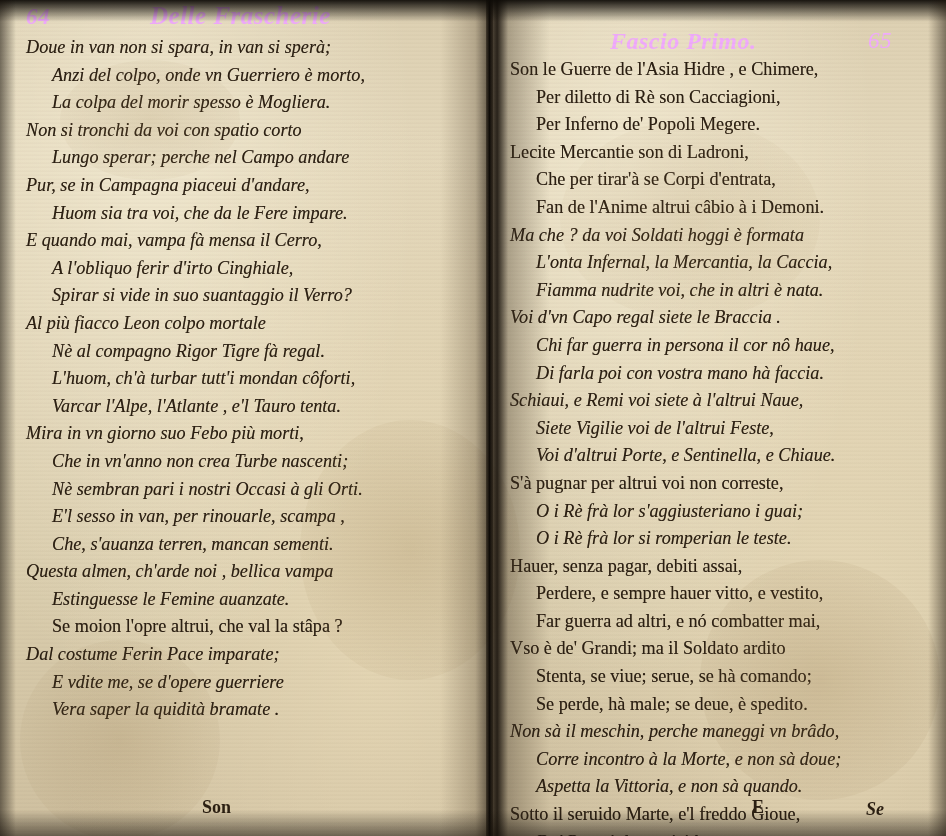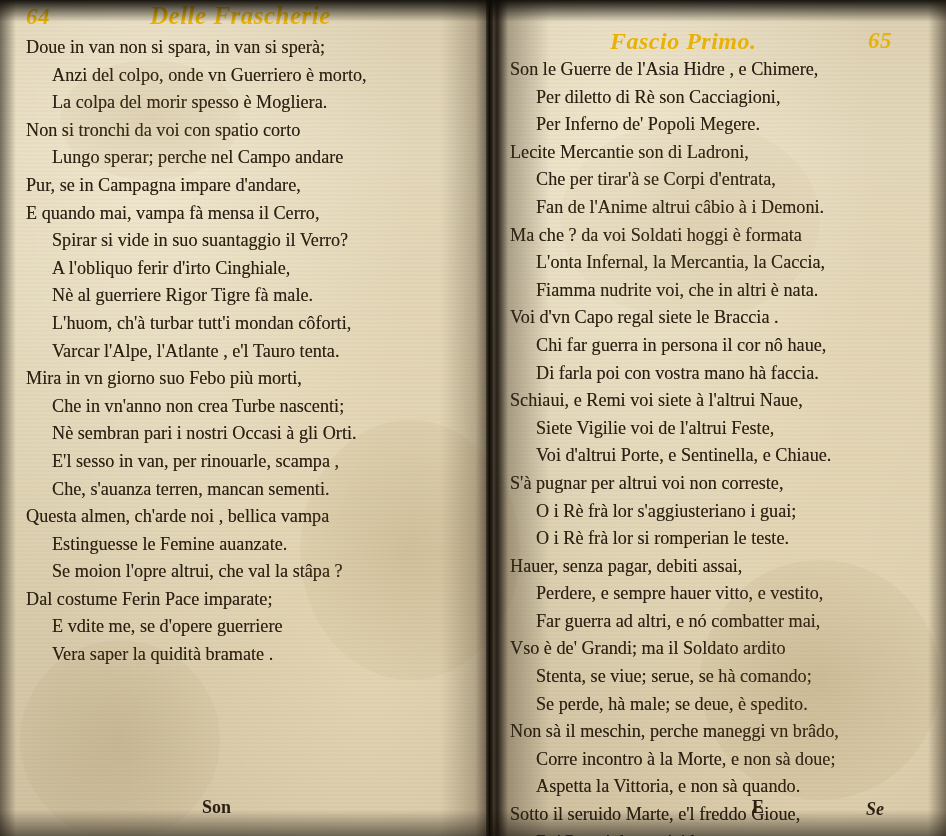--- a/index.html
+++ b/index.html
@@ -89,46 +89,46 @@
     position: absolute;
     z-index: 4;
     color: #241a10;
   }
   #left-text  { left: 26px;  top: 34px;  width: 430px; }
   #right-text { left: 510px; top: 56px;  width: 418px; }
 
   .headline {
     position: absolute;
     z-index: 4;
-    color: #eab308;
+    color: #f0abfc;
     font-style: italic;
     font-weight: bold;
     letter-spacing: 0.5px;
   }
   #left-folio {
     left: 26px; top: 4px; font-size: 23px; font-weight: bold; font-style: italic;
   }
   #left-title {
     left: 150px; top: 2px; font-size: 25px;
   }
   #right-title {
     left: 610px; top: 28px; font-size: 24px;
   }
   #right-folio {
-    left: 868px; top: 28px; font-size: 23px; font-style: italic; font-weight: bold;
+    left: 868px; top: 28px; font-size: 23px; font-style: italic; font-weight: normal;
   }
 
   .line {
     font-size: 18.2px;
     line-height: 27.6px;
     white-space: pre;
     color: #2b1f12;
     text-shadow: 0 0 0.6px rgba(40,28,16,0.5);
   }
-  .line.ital { }
+  .line.ital { font-style: italic; }
   .line.rom  { font-style: normal; }
   .ind0 { padding-left: 0px; }
   .ind1 { padding-left: 26px; }
 
   .catchword {
     position: absolute;
     z-index: 4;
     font-size: 18px;
     color: #2b1f12;
   }
@@ -164,25 +164,27 @@
 
   <div class="headline" id="right-title">Fascio Primo.</div>
   <div class="headline" id="right-folio">65</div>
 
   <div class="textblock" id="left-text">
       <div class="line ital ind0">Doue in van non si spara, in van si sperà;</div>
       <div class="line ital ind1">Anzi del colpo, onde vn Guerriero è morto,</div>
       <div class="line ital ind1">La colpa del morir spesso è Mogliera.</div>
       <div class="line ital ind0">Non si tronchi da voi con spatio corto</div>
       <div class="line ital ind1">Lungo sperar; perche nel Campo andare</div>
-      <div class="line ital ind0">Pur, se in Campagna impare d'andare,</div>
+      <div class="line ital ind0">Pur, se in Campagna piaceui d'andare,</div>
+      <div class="line ital ind1">Huom sia tra voi, che da le Fere impare.</div>
       <div class="line ital ind0">E quando mai, vampa fà mensa il Cerro,</div>
+      <div class="line ital ind1">A l'obliquo ferir d'irto Cinghiale,</div>
       <div class="line ital ind1">Spirar si vide in suo suantaggio il Verro?</div>
-      <div class="line ital ind1">A l'obliquo ferir d'irto Cinghiale,</div>
-      <div class="line ital ind1">Nè al guerriere Rigor Tigre fà male.</div>
+      <div class="line ital ind0">Al più fiacco Leon colpo mortale</div>
+      <div class="line ital ind1">Nè al compagno Rigor Tigre fà regal.</div>
       <div class="line ital ind1">L'huom, ch'à turbar tutt'i mondan côforti,</div>
       <div class="line ital ind1">Varcar l'Alpe, l'Atlante , e'l Tauro tenta.</div>
       <div class="line ital ind0">Mira in vn giorno suo Febo più morti,</div>
       <div class="line ital ind1">Che in vn'anno non crea Turbe nascenti;</div>
       <div class="line ital ind1">Nè sembran pari i nostri Occasi à gli Orti.</div>
       <div class="line ital ind1">E'l sesso in van, per rinouarle, scampa ,</div>
       <div class="line ital ind1">Che, s'auanza terren, mancan sementi.</div>
       <div class="line ital ind0">Questa almen, ch'arde noi , bellica vampa</div>
       <div class="line ital ind1">Estinguesse le Femine auanzate.</div>
       <div class="line rom ind1">Se moion l'opre altrui, che val la stâpa ?</div>

